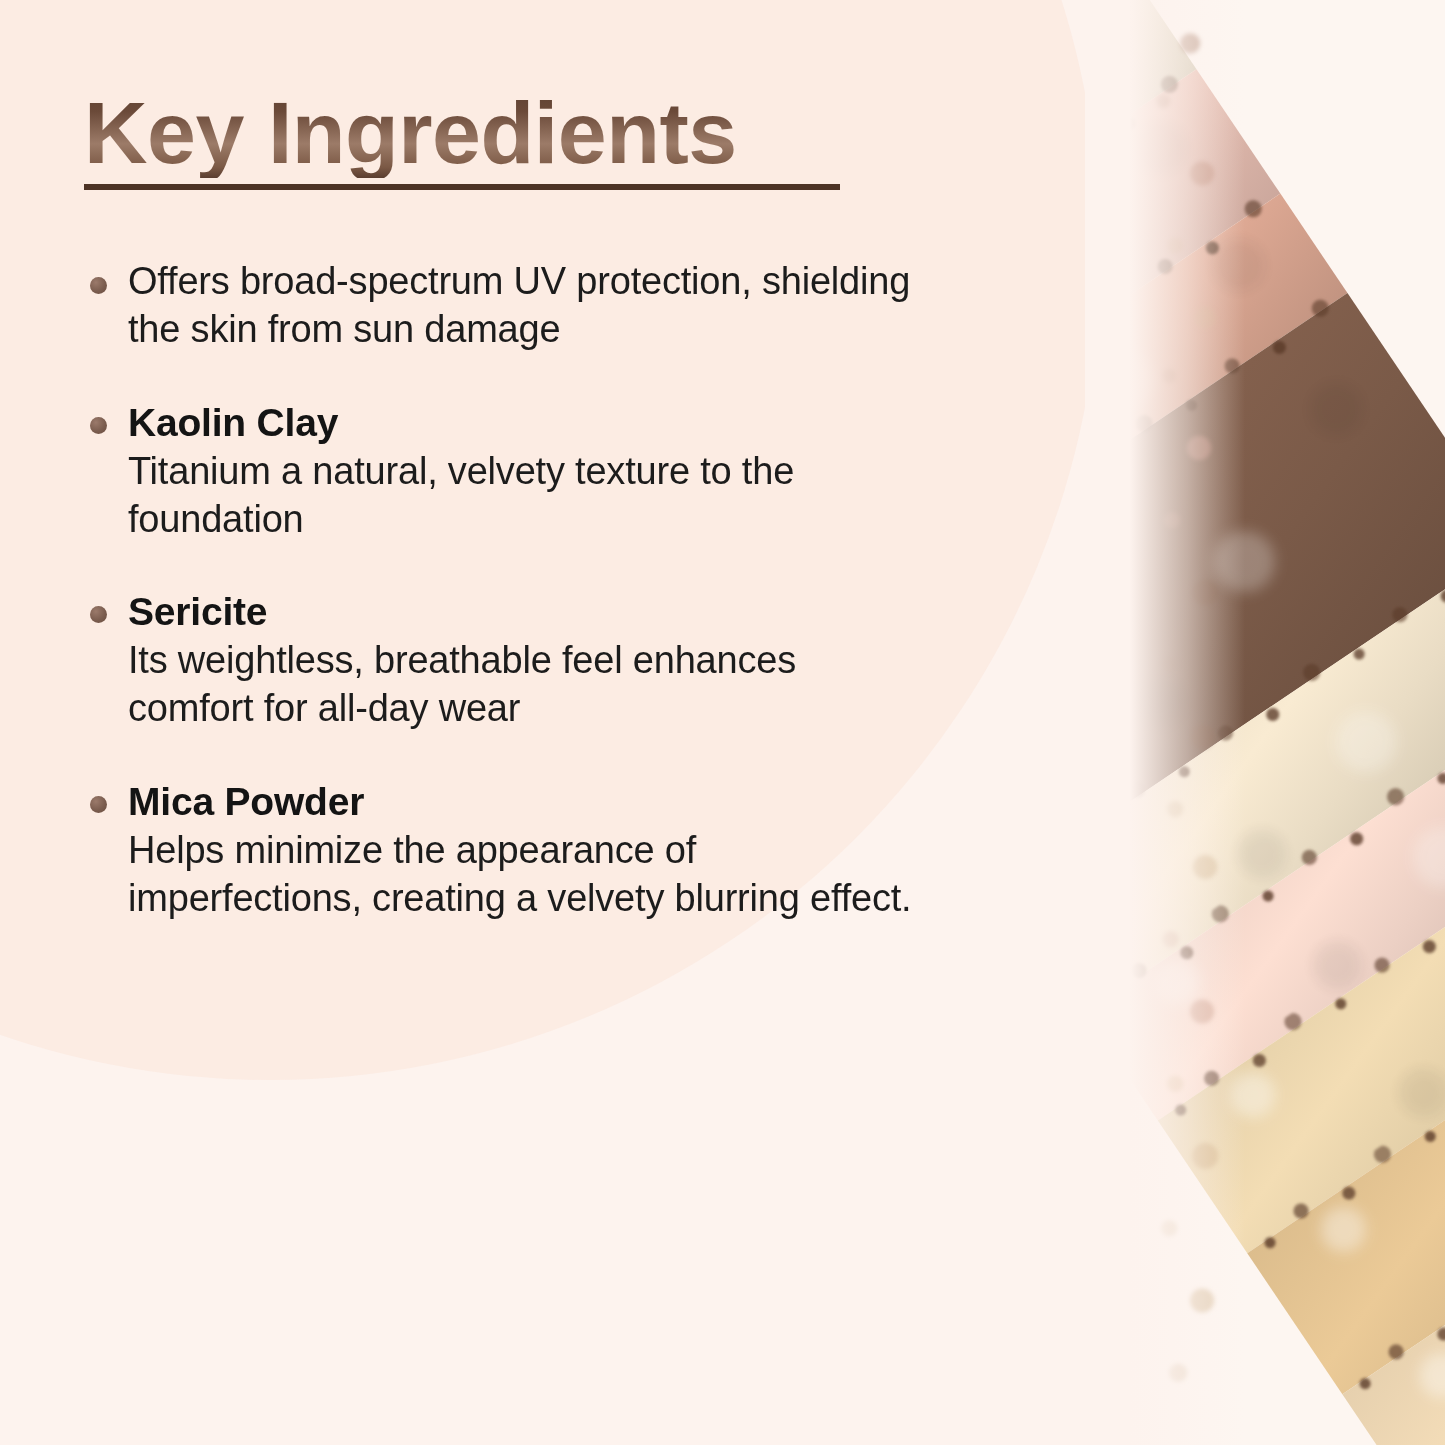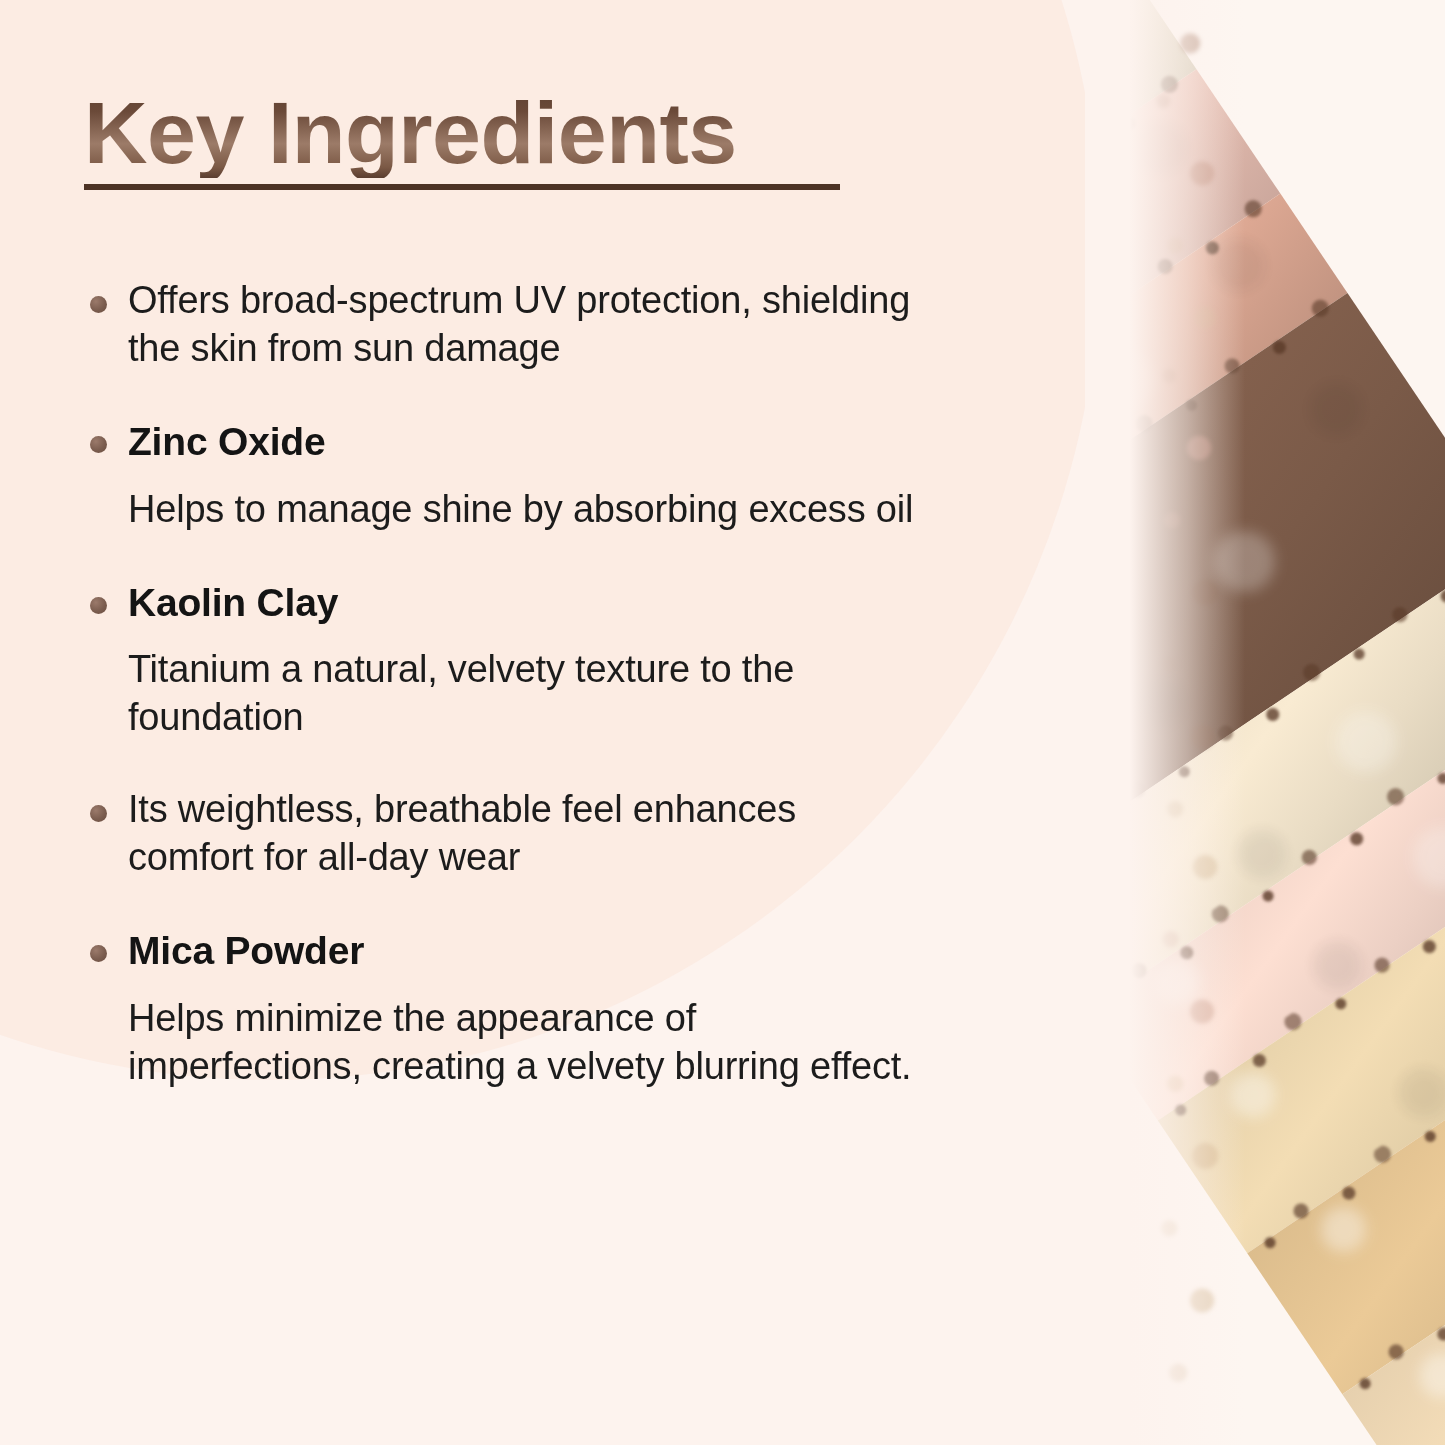--- a/index.html
+++ b/index.html
@@ -200,21 +200,21 @@
     line-height: 1.28;
     letter-spacing: -0.2px;
   }
   .ing-desc {
     display: block;
     font-size: 38px;
     font-weight: 300;
     color: #1c1c1c;
     line-height: 1.26;
     letter-spacing: -0.2px;
-    margin-top: 19px;
+    margin-top: 0;
     max-width: 800px;
   }
 </style>
 </head>
 <body>
 
 <div id="canvas">
 
   <div class="bg-circle"></div>
 
@@ -242,30 +242,26 @@
       <div class="title-rule"></div>
     </div>
 
     <ul class="ingredient-list" id="ingredient-list">
         <li class="ingredient">
           <span class="bullet"></span>
           <span class="ing-desc">Offers broad-spectrum UV protection, shielding the skin from sun damage</span>
         </li>
         <li class="ingredient">
           <span class="bullet"></span>
-          <span class="ing-name">Zinc Oxide</span>
-          <span class="ing-desc">Helps to manage shine by absorbing excess oil</span>
-        </li>
-        <li class="ingredient">
-          <span class="bullet"></span>
           <span class="ing-name">Kaolin Clay</span>
           <span class="ing-desc">Titanium a natural, velvety texture to the foundation</span>
         </li>
         <li class="ingredient">
           <span class="bullet"></span>
+          <span class="ing-name">Sericite</span>
           <span class="ing-desc">Its weightless, breathable feel enhances comfort for all-day wear</span>
         </li>
         <li class="ingredient">
           <span class="bullet"></span>
           <span class="ing-name">Mica Powder</span>
           <span class="ing-desc">Helps minimize the appearance of imperfections, creating a velvety blurring effect.</span>
         </li>
       </ul>
 
   </div>

